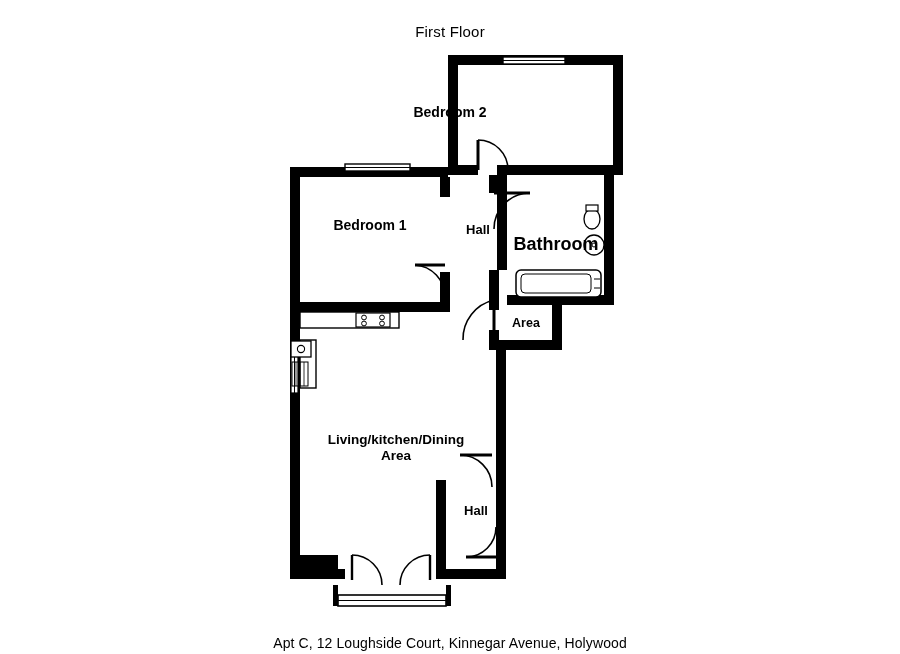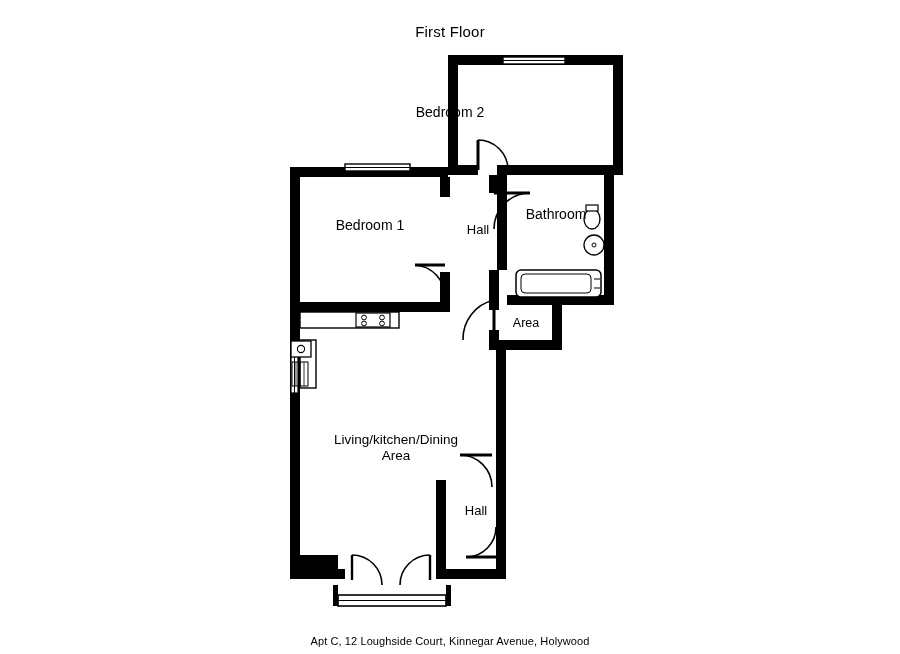--- a/index.html
+++ b/index.html
@@ -27,27 +27,27 @@
     font-weight: normal;
     color: #000000;
   }
   #plan-title {
     top: 23px;
     font-size: 15px;
     letter-spacing: 0.2px;
   }
   #plan-caption {
     top: 635px;
-    font-size: 11px;
+    font-size: 14px;
     letter-spacing: 0.1px;
   }
   .room-label {
     position: absolute;
     color: #000000;
-    font-weight: normal;
+    font-weight: bold;
     text-align: center;
     line-height: 1.15;
     white-space: pre;
     pointer-events: none;
   }
   svg#plan-svg {
     position: absolute;
     left: 0;
     top: 0;
   }
@@ -167,20 +167,20 @@
       <rect x="516" y="270" width="85" height="27" rx="5" fill="#ffffff" stroke="#000000" stroke-width="1.5"></rect>
       <rect x="521" y="274" width="70" height="19" rx="4" fill="#ffffff" stroke="#000000" stroke-width="1"></rect>
       <line x1="594" y1="279" x2="600" y2="279" stroke="#000000" stroke-width="1"></line>
       <line x1="594" y1="288" x2="600" y2="288" stroke="#000000" stroke-width="1"></line>
     </g>
   </svg>
 
   <div class="room-label" style="left:0; top:104px; width:900px; font-size:14px; transform:translateX(0);">Bedroom 2</div>
   <div class="room-label" style="left:270px; top:217px; width:200px; font-size:14px;">Bedroom 1</div>
   <div class="room-label" style="left:438px; top:223px; width:80px; font-size:13px;">Hall</div>
-  <div class="room-label" style="left:496px; top:206px; width:120px; font-size:14px;">Bathroom</div>
+  <div class="room-label" style="left:496px; top:234px; width:120px; font-size:18px;">Bathroom</div>
   <div class="room-label" style="left:486px; top:316px; width:80px; font-size:12.5px;">Area</div>
   <div class="room-label" style="left:296px; top:432px; width:200px; font-size:13.5px;">Living/kitchen/Dining
 Area</div>
   <div class="room-label" style="left:436px; top:504px; width:80px; font-size:13px;">Hall</div>
 
   <div class="title-text" id="plan-caption">Apt C, 12 Loughside Court, Kinnegar Avenue, Holywood</div>
 </div>
 
 </body></html>

